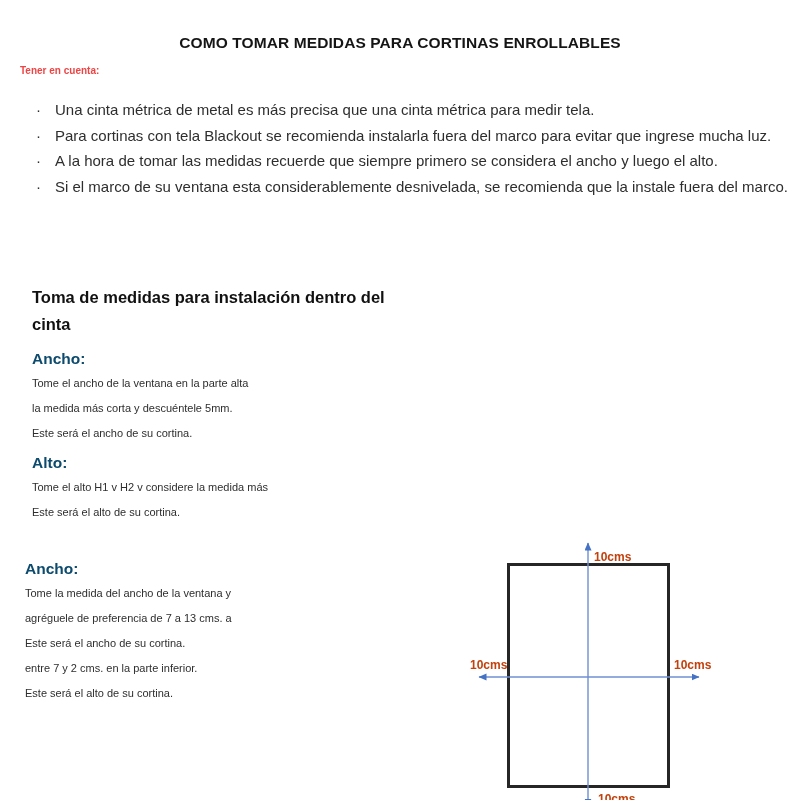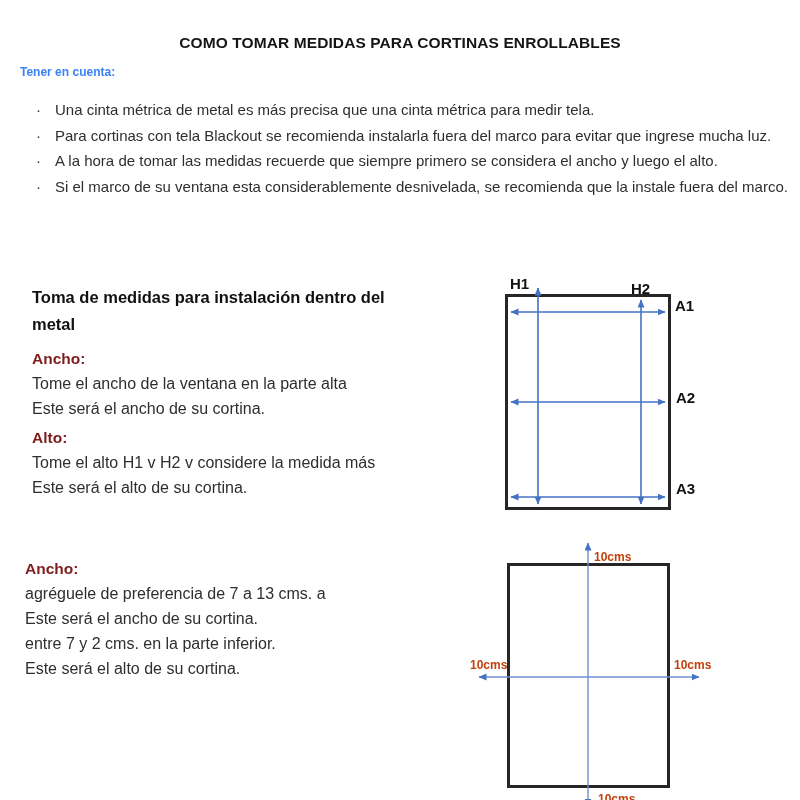--- a/index.html
+++ b/index.html
@@ -6,38 +6,38 @@
   .page {
     position:relative; width:800px; height:800px; background:#ffffff;
     font-family:"Liberation Sans", sans-serif; color:#262626; overflow:hidden;margin-top:20px;
   }
   .title {
     position:absolute; top:14px; left:0; width:100%; text-align:center;
     font-weight:bold; font-size:15.5px; color:#151515; letter-spacing:0.1px;
   }
   .note-heading {
     position:absolute; top:45px; left:20px;
-    font-weight:bold; font-size:12px; color:#3b82f6;
+    font-weight:bold; font-size:10px; color:#ef4444;
   }
   .bullets {
     position:absolute; top:77px; left:36px; width:752px;
     font-size:15px; line-height:25.5px; color:#2e2e2e;
   }
   .bullet { display:flex; }
   .bullet .dot { width:19px; flex:none; color:#2e2e2e; }
   .bullet .btxt { flex:1; }
 
   .col { position:absolute; }
   .col-inside  { left:32px; top:264px; width:430px; }
   .col-outside { left:25px; top:522px; width:480px; }
 
   .sec-h { font-weight:bold; font-size:16.5px; line-height:27px; color:#111; }
-  .blk-label { font-weight:bold; font-size:15.5px; line-height:25px; color:#7f1d1d; }
+  .blk-label { font-weight:bold; font-size:15.5px; line-height:25px; color:#0c4a6e; }
   .mt8 { margin-top:8px; } .mt14 { margin-top:14px; } .mt4 { margin-top:4px; }
-  .tline { font-size:16px; line-height:25px; white-space:nowrap; color:#2e2e2e; }
+  .tline { font-size:11px; line-height:25px; white-space:nowrap; color:#2e2e2e; }
   .inline-label { font-weight:bold; color:#111; }
 
   .diagram { position:absolute; }
   .diagram svg { position:absolute; left:0; top:0; }
   .dlabel { position:absolute; font-weight:bold; font-size:15px; line-height:15px; color:#111; white-space:nowrap; }
   .mlabel { position:absolute; font-weight:bold; font-size:12px; line-height:13px; color:#c2410c; white-space:nowrap; }
 </style>
 </head>
 <body>
 
@@ -61,61 +61,39 @@
       <span class="btxt">A la hora de tomar las medidas recuerde que siempre primero se considera el ancho y luego el alto.</span>
     </div>
     <div class="bullet">
       <span class="dot">·</span>
       <span class="btxt">Si el marco de su ventana esta considerablemente desnivelada, se recomienda que la instale fuera del marco.</span>
     </div>
   </div>
 
   <div class="col col-inside">
     <div class="sec-h">Toma de medidas para instalación dentro del</div>
-    <div class="sec-h">metal</div>
+    <div class="sec-h">cinta</div>
     <div class="blk-label mt8">Ancho:</div>
     <div class="tline">Tome el ancho de la ventana en la parte alta</div>
+    <div class="tline">la medida más corta y descuéntele 5mm.</div>
     <div class="tline">Este será el ancho de su cortina.</div>
     <div class="blk-label mt4">Alto:</div>
     <div class="tline">Tome el alto H1 v H2 v considere la medida más</div>
     <div class="tline">Este será el alto de su cortina.</div>
   </div>
 
   <div class="col col-outside">
     <div class="blk-label mt14">Ancho:</div>
+    <div class="tline">Tome la medida del ancho de la ventana y</div>
     <div class="tline">agréguele de preferencia de 7 a 13 cms. a</div>
     <div class="tline">Este será el ancho de su cortina.</div>
     <div class="tline">entre 7 y 2 cms. en la parte inferior.</div>
     <div class="tline">Este será el alto de su cortina.</div>
   </div>
 
-  <div class="diagram" style="left:505px; top:253px; width:210px; height:245px;">
-    <svg width="210" height="245" viewBox="0 0 210 245">
-      <defs>
-        <marker id="arr1" markerWidth="10" markerHeight="9" refX="7.5" refY="3.5" orient="auto-start-reverse" markerUnits="userSpaceOnUse">
-          <path d="M0,0 L8,3.5 L0,7 Z" fill="#4472c4"></path>
-        </marker>
-      </defs>
-      <g>
-        <rect x="1.5" y="22.5" width="163" height="213" fill="none" stroke="#262626" stroke-width="3"></rect>
-      </g>
-      <g stroke="#4472c4" stroke-width="1.6">
-        <line x1="6" y1="39" x2="160" y2="39" marker-start="url(#arr1)" marker-end="url(#arr1)"></line>
-        <line x1="6" y1="129" x2="160" y2="129" marker-start="url(#arr1)" marker-end="url(#arr1)"></line>
-        <line x1="6" y1="224" x2="160" y2="224" marker-start="url(#arr1)" marker-end="url(#arr1)"></line>
-        <line x1="33" y1="15" x2="33" y2="231" marker-start="url(#arr1)" marker-end="url(#arr1)"></line>
-        <line x1="136" y1="27" x2="136" y2="231" marker-start="url(#arr1)" marker-end="url(#arr1)"></line>
-      </g>
-    </svg>
-    <div class="dlabel" style="left:5px;  top:3px;">H1</div>
-    <div class="dlabel" style="left:126px; top:8px;">H2</div>
-    <div class="dlabel" style="left:170px; top:25px;">A1</div>
-    <div class="dlabel" style="left:171px; top:117px;">A2</div>
-    <div class="dlabel" style="left:171px; top:208px;">A3</div>
-  </div>
 
   <div class="diagram" style="left:450px; top:512px; width:300px; height:288px;">
     <svg width="300" height="288" viewBox="0 0 300 288">
       <defs>
         <marker id="arr2" markerWidth="10" markerHeight="9" refX="7.5" refY="3.5" orient="auto-start-reverse" markerUnits="userSpaceOnUse">
           <path d="M0,0 L8,3.5 L0,7 Z" fill="#4472c4"></path>
         </marker>
       </defs>
       <g>
         <rect x="58.5" y="32.5" width="160" height="222" fill="none" stroke="#262626" stroke-width="3"></rect>

